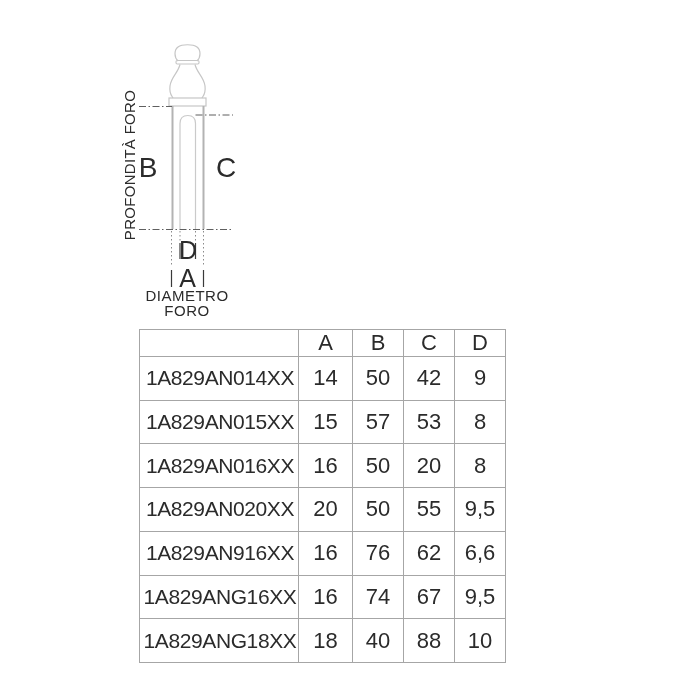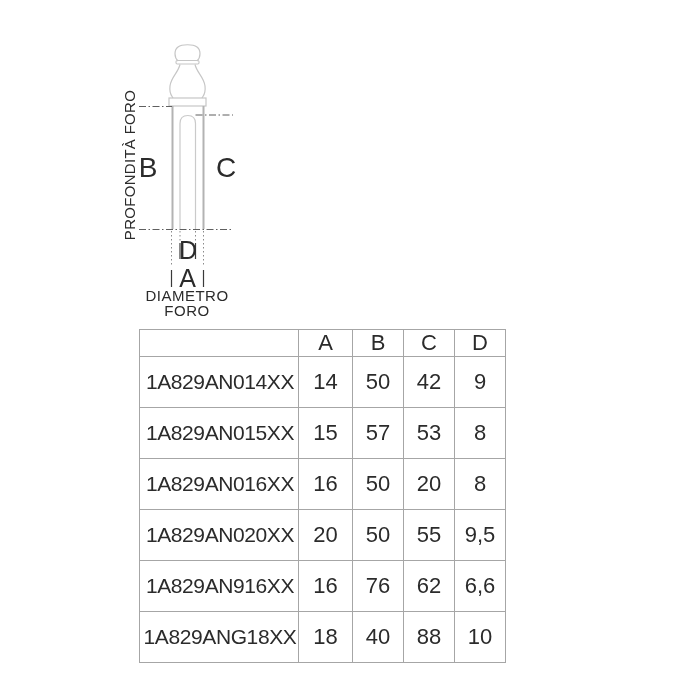--- a/index.html
+++ b/index.html
@@ -150,20 +150,27 @@
           <td>9,5</td>
         </tr>
         <tr>
           <td class="code-cell">1A829AN916XX</td>
           <td>16</td>
           <td>76</td>
           <td>62</td>
           <td>6,6</td>
         </tr>
         <tr>
+          <td class="code-cell">1A829ANG16XX</td>
+          <td>16</td>
+          <td>74</td>
+          <td>67</td>
+          <td>9,5</td>
+        </tr>
+        <tr>
           <td class="code-cell">1A829ANG18XX</td>
           <td>18</td>
           <td>40</td>
           <td>88</td>
           <td>10</td>
         </tr>
       </tbody>
     </table>
   </div>
 

